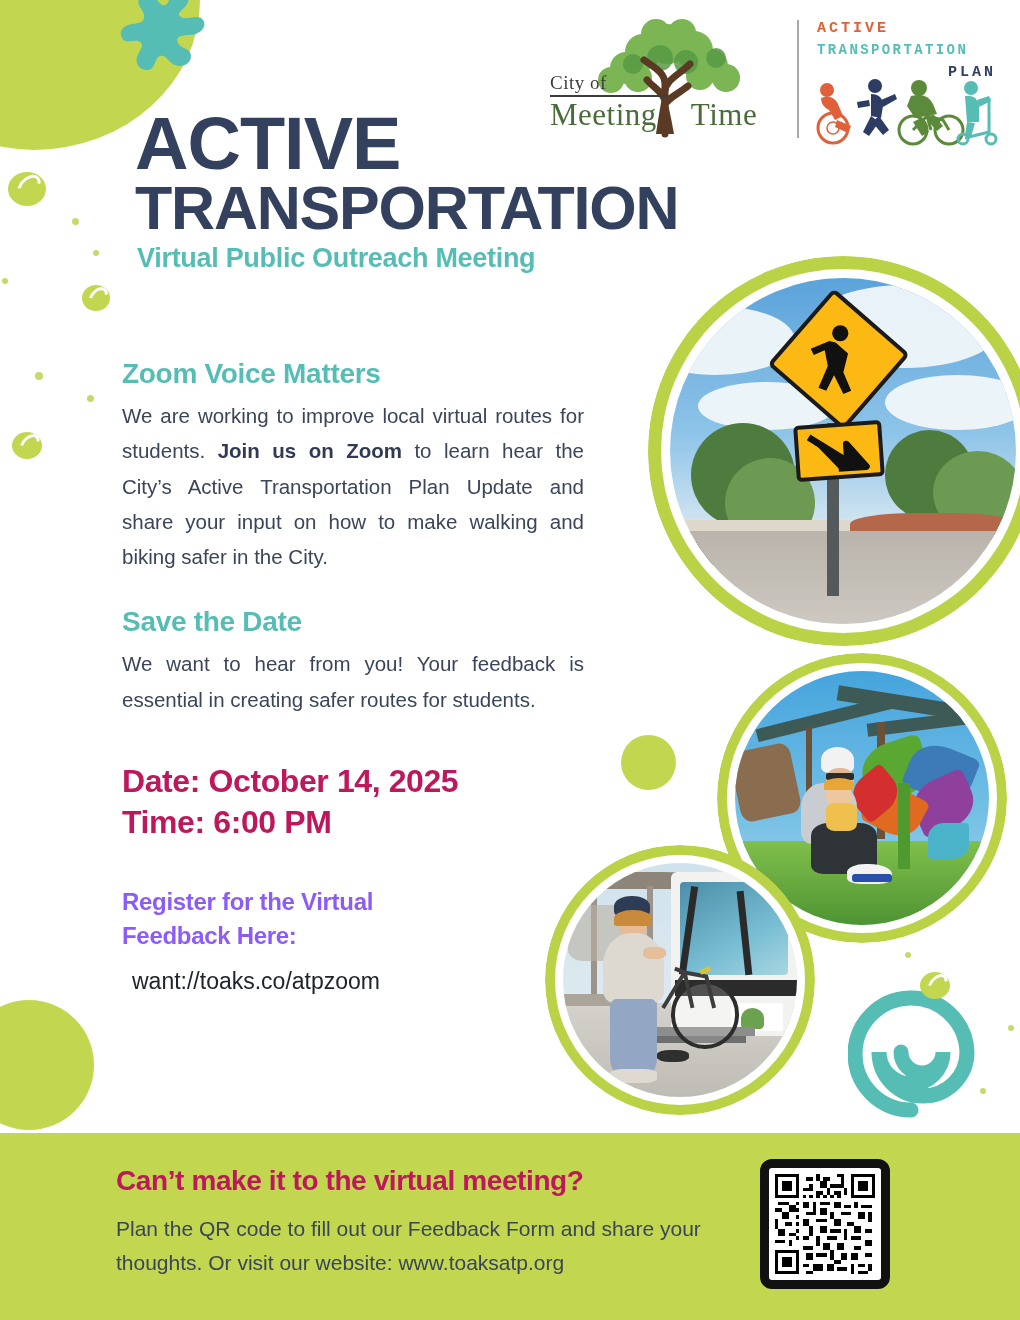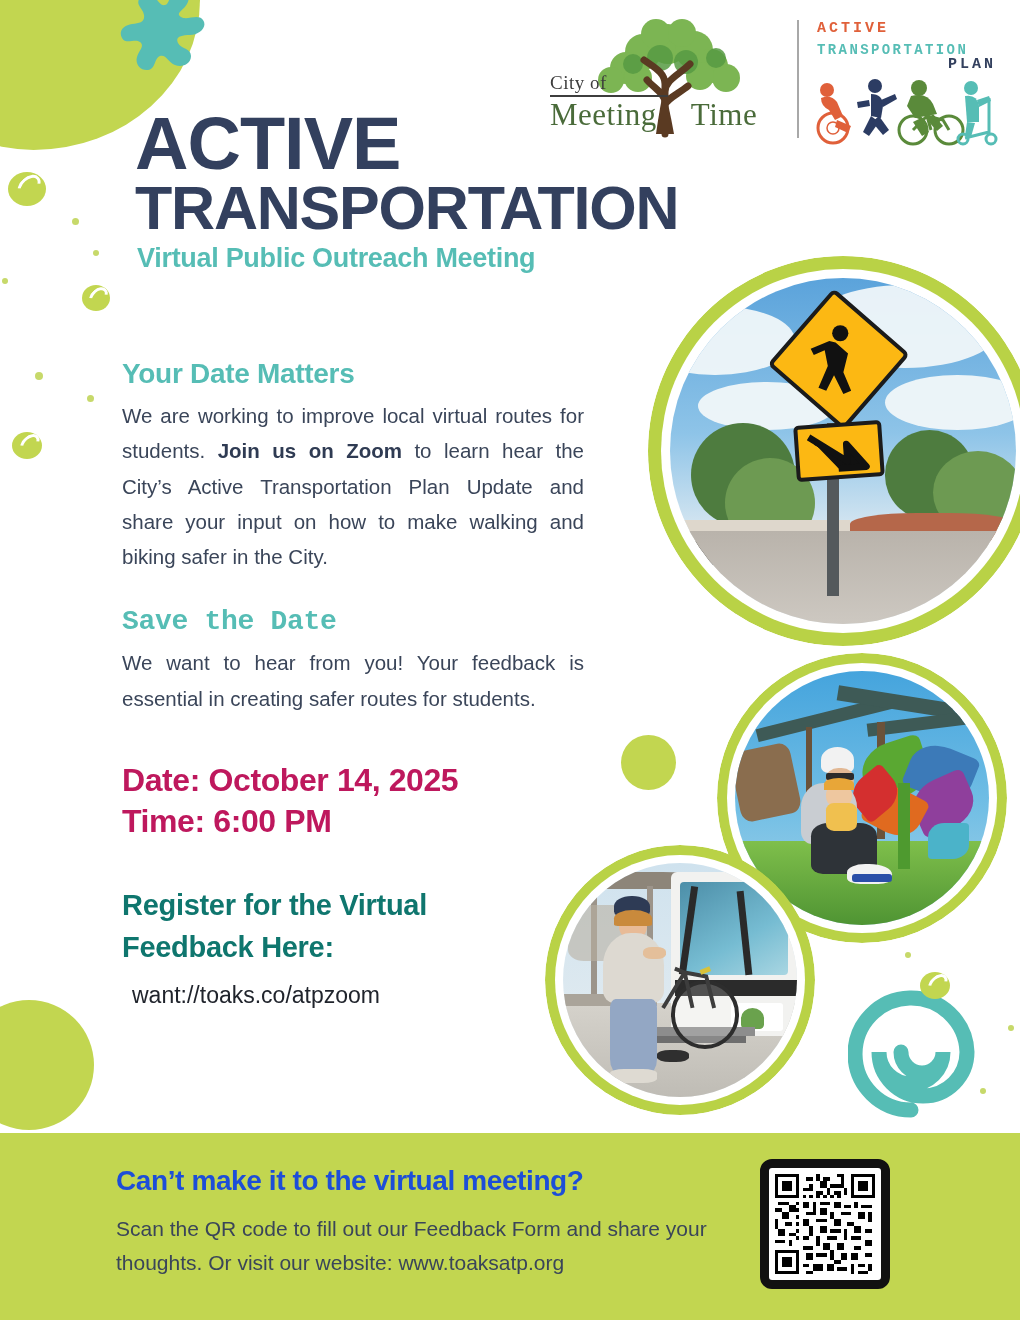--- a/index.html
+++ b/index.html
@@ -46,33 +46,33 @@
   .subtitle{
     margin:4px 0 0 2px;font-size:27px;font-weight:bold;color:#56bdb5;
     letter-spacing:-.3px;
   }
 
   
   .content{position:absolute;left:122px;top:358px;width:462px;}
   .sec-head{
     color:#56bdb5;font-size:28px;font-weight:bold;margin:0 0 8px 0;letter-spacing:-.3px;
   }
-  .sec-head.sp{margin-top:32px;font-family:Liberation Mono, monospace;}
+  .sec-head.sp{margin-top:32px;}
   p.body{
     margin:0;color:#3a4559;font-size:20.5px;line-height:1.72;
     text-align:justify;text-justify:inter-word;
   }
   p.body b{font-weight:bold;color:#2f3b53;}
 
   .datetime{margin-top:44px;}
   .datetime div{
     color:#be185d;font-size:32px;font-weight:bold;line-height:1.28;letter-spacing:-.4px;
   }
   .register{
-    margin-top:42px;color:#0f766e;font-size:29px;font-weight:bold;line-height:1.45;
+    margin-top:42px;color:#8b5cf6;font-size:24px;font-weight:bold;line-height:1.45;
     letter-spacing:-.3px;width:400px;
   }
   .url{margin-top:14px;margin-left:10px;color:#20242c;font-size:23px;}
 
   
   .photo{position:absolute;border-radius:50%;overflow:hidden;}
   .ring{
     position:absolute;border-radius:50%;
     background:#b9d246;
   }
@@ -118,21 +118,21 @@
   .face{position:absolute;background:#e8bb97;border-radius:48%;}
   .bikeframe{position:absolute;border:3px solid #3b3b3b;}
   .wheel{position:absolute;border:4px solid #2d2d2d;border-radius:50%;background:rgba(255,255,255,.18);}
   .shelter{position:absolute;background:#8d8579;}
 
   
   .banner{
     position:absolute;left:0;right:0;bottom:0;height:187px;background:#c2d650;
   }
   .banner-head{
-    position:absolute;left:116px;top:32px;color:#1d4ed8;font-size:28px;font-weight:bold;
+    position:absolute;left:116px;top:32px;color:#be185d;font-size:28px;font-weight:bold;
     letter-spacing:-.4px;
   }
   .banner-sub{
     position:absolute;left:116px;top:79px;color:#3a4559;font-size:21px;line-height:1.62;width:620px;
   }
   .qr{
     position:absolute;left:760px;top:26px;width:130px;height:130px;background:#fff;
     border:9px solid #111;border-radius:12px;box-sizing:border-box;padding:6px;
   }
   .qr svg{display:block;width:100%;height:100%;}
@@ -220,21 +220,21 @@
           <span style="font-family:'Liberation Serif',serif;font-size:31px;color:#4a6b3a;margin-left:34px;letter-spacing:.5px;">Time</span>
         </div>
       </div>
     </div>
 
     <div class="logo-divider"></div>
 
     <div class="logo-atp" style="position:relative;width:185px;height:130px;">
       <div style="position:absolute;left:4px;top:6px;font-size:15px;font-weight:bold;color:#e0603a;letter-spacing:3px;font-family:'Liberation Mono',monospace;">ACTIVE</div>
       <div style="position:absolute;left:4px;top:28px;font-size:14px;font-weight:bold;color:#56bdb5;letter-spacing:2.4px;font-family:'Liberation Mono',monospace;">TRANSPORTATION</div>
-      <div style="position:absolute;right:2px;top:42px;font-size:15px;font-weight:bold;color:#33405e;letter-spacing:3px;font-family:'Liberation Mono',monospace;">PLAN</div>
+      <div style="position:absolute;right:2px;top:50px;font-size:15px;font-weight:bold;color:#33405e;letter-spacing:3px;font-family:'Liberation Mono',monospace;">PLAN</div>
 
       <svg viewBox="0 0 185 70" width="185" height="70" style="position:absolute;left:0;top:62px;">
 
         <g fill="#e0603a">
           <circle cx="14" cy="14" r="7"></circle>
           <path d="M8 22 q10 -4 16 4 l6 14 -8 4 -6 -10 q-8 -4 -8 -12z"></path>
           <path d="M24 44 l14 6 -3 7 -13 -6z"></path>
           <circle cx="20" cy="52" r="15" fill="none" stroke="#e0603a" stroke-width="3"></circle>
           <circle cx="20" cy="52" r="6" fill="none" stroke="#e0603a" stroke-width="1.5"></circle>
         </g>
@@ -394,21 +394,21 @@
         <div style="position:absolute;left:22%;top:20%;width:16%;height:7%;background:#c98a3c;border-radius:50% 50% 10% 10%;"></div>
         <div class="hoodie" style="left:17%;top:30%;width:26%;height:30%;"></div>
         <div style="position:absolute;left:34%;top:36%;width:10%;height:5%;background:#e4bf9a;border-radius:40%;"></div>
         <div class="jeans" style="left:20%;top:58%;width:20%;height:32%;background:#93a7c4;"></div>
         <div style="position:absolute;left:20%;top:88%;width:20%;height:6%;background:#dedad2;border-radius:30%;"></div>
       </div>
     </div>
   </div>
 
   <div class="content">
-    <div class="sec-head">Your Date Matters</div>
+    <div class="sec-head">Zoom Voice Matters</div>
     <p class="body">
       <span>We are working to improve local virtual routes for students. </span><b>Join us on Zoom</b><span> to learn hear the City’s Active Transportation Plan Update and share your input on how to make walking and biking safer in the City.</span>
     </p>
 
     <div class="sec-head sp">Save the Date</div>
     <p class="body">We want to hear from you! Your feedback is essential in creating safer routes for students.</p>
 
     <div class="datetime">
       <div>Date: October 14, 2025</div>
       <div>Time: 6:00 PM</div>
@@ -416,21 +416,21 @@
 
     <div class="register">
       <div>Register for the Virtual</div>
       <div>Feedback Here:</div>
     </div>
     <div class="url">want://toaks.co/atpzoom</div>
   </div>
 
   <div class="banner">
     <div class="banner-head">Can’t make it to the virtual meeting?</div>
-    <div class="banner-sub">Scan the QR code to fill out our Feedback Form and share your thoughts. Or visit our website: www.toaksatp.org</div>
+    <div class="banner-sub">Plan the QR code to fill out our Feedback Form and share your thoughts. Or visit our website: www.toaksatp.org</div>
 
     <div class="qr">
       <svg viewBox="0 0 29 29" shape-rendering="crispEdges">
         <rect width="29" height="29" fill="#fff"></rect>
         <g fill="#000">
 
           <rect x="0" y="0" width="7" height="1"></rect>
             <rect x="0" y="6" width="7" height="1"></rect>
           <rect x="0" y="0" width="1" height="7"></rect>
             <rect x="6" y="0" width="1" height="7"></rect>

